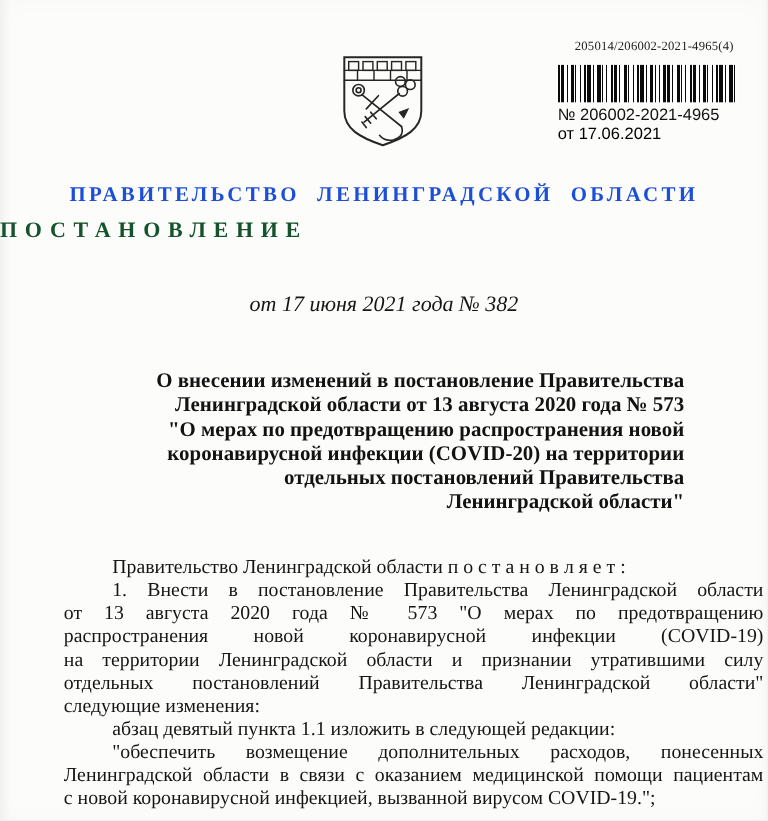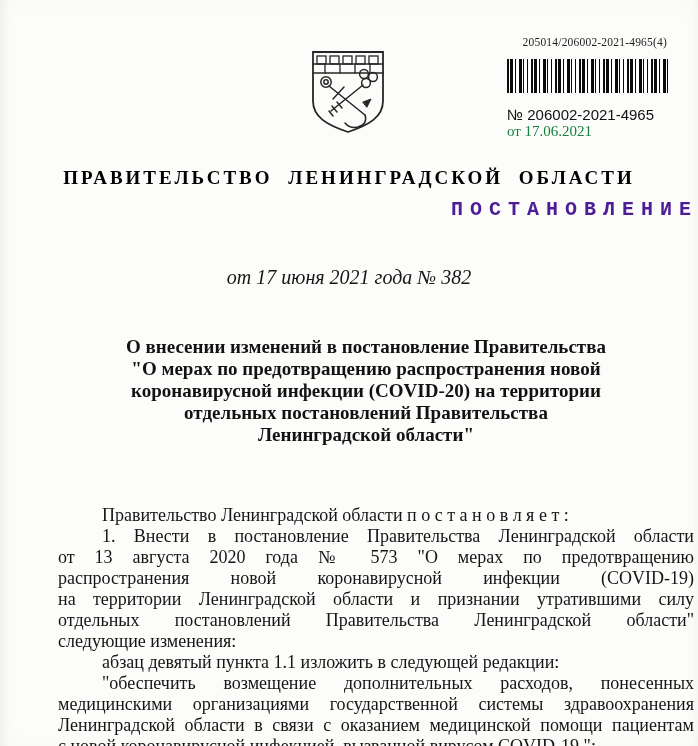--- a/index.html
+++ b/index.html
@@ -58,74 +58,74 @@
       repeating-linear-gradient(90deg,
         #0a0a0a 0 2px,  #fff 2px 3px,
         #0a0a0a 3px 6px, #fff 6px 8px,
         #0a0a0a 8px 9px, #fff 9px 12px,
         #0a0a0a 12px 15px, #fff 15px 16px,
         #0a0a0a 16px 17px, #fff 17px 20px,
         #0a0a0a 20px 21px, #fff 21px 24px);
     background-color: #fff;
   }
   .barcode-number {
-    margin-top: 13px;
+    margin-top: 3px;
     font-family: "Liberation Sans", sans-serif;
     font-size: 15px;
     color: #111;
     white-space: nowrap;
   }
   .barcode-date {
-    font-family: Liberation Serif, serif;
+    font-family: Liberation Sans, sans-serif;
     font-size: 15px;
-    color: #15803d;
+    color: #000000;
   }
 
   .org-name {
     position: absolute;
     top: 167px;
     left: 0;
     width: 100%;
     text-align: center;
     font-weight: bold;
     font-size: 19px;
     letter-spacing: 3px;
     word-spacing: 8px;
-    color: #000000;
+    color: #1d4ed8;
     white-space: nowrap;
   }
   .doc-type {
     position: absolute;
     top: 198px;
     left: 0;
     width: 100%;
-    text-align: right;
-    font-family: Liberation Mono, monospace;
+    text-align: left;
+    font-family: Liberation Serif, serif;
     font-weight: bold;
     font-size: 20px;
     letter-spacing: 7px;
-    color: #4c1d95;
+    color: #14532d;
   }
   .doc-date {
     position: absolute;
     top: 266px;
     left: 0;
     width: 100%;
     text-align: center;
     font-size: 20px;
     color: #161616;
     font-style: italic;
   }
 
   .title-block {
     position: absolute;
     top: 336px;
     left: 110px;
     width: 512px;
-    text-align: center;
+    text-align: right;
     font-weight: bold;
     font-size: 19px;
     line-height: 22px;
     color: #121212;
   }
 
   .body-block {
     position: absolute;
     top: 505px;
     left: 58px;
@@ -193,34 +193,34 @@
   </div>
 
   <div class="org-name">ПРАВИТЕЛЬСТВО ЛЕНИНГРАДСКОЙ ОБЛАСТИ</div>
 
   <div class="doc-type">ПОСТАНОВЛЕНИЕ</div>
 
   <div class="doc-date">от 17 июня 2021 года № 382</div>
 
   <div class="title-block">
       <div class="title-line">О внесении изменений в постановление Правительства</div>
+      <div class="title-line">Ленинградской области от 13 августа 2020 года № 573</div>
       <div class="title-line">"О мерах по предотвращению распространения новой</div>
       <div class="title-line">коронавирусной инфекции (COVID-20) на территории</div>
       <div class="title-line">отдельных постановлений Правительства</div>
       <div class="title-line">Ленинградской области"</div>
     </div>
 
   <div class="body-block">
       <div class="body-line indent">Правительство Ленинградской области п о с т а н о в л я е т :</div>
       <div class="body-line indent stretch">1. Внести в постановление Правительства Ленинградской области</div>
       <div class="body-line stretch">от 13 августа 2020 года № 573 "О мерах по предотвращению</div>
       <div class="body-line stretch">распространения новой коронавирусной инфекции (COVID-19)</div>
       <div class="body-line stretch">на территории Ленинградской области и признании утратившими силу</div>
       <div class="body-line stretch">отдельных постановлений Правительства Ленинградской области"</div>
       <div class="body-line">следующие изменения:</div>
       <div class="body-line indent">абзац девятый пункта 1.1 изложить в следующей редакции:</div>
       <div class="body-line indent stretch">"обеспечить возмещение дополнительных расходов, понесенных</div>
-      <div class="body-line stretch">медицинскими организациями государственной системы здравоохранения</div>
       <div class="body-line stretch">Ленинградской области в связи с оказанием медицинской помощи пациентам</div>
       <div class="body-line">с новой коронавирусной инфекцией, вызванной вирусом COVID-19.";</div>
     </div>
 
 </div>
 
 </body></html>

